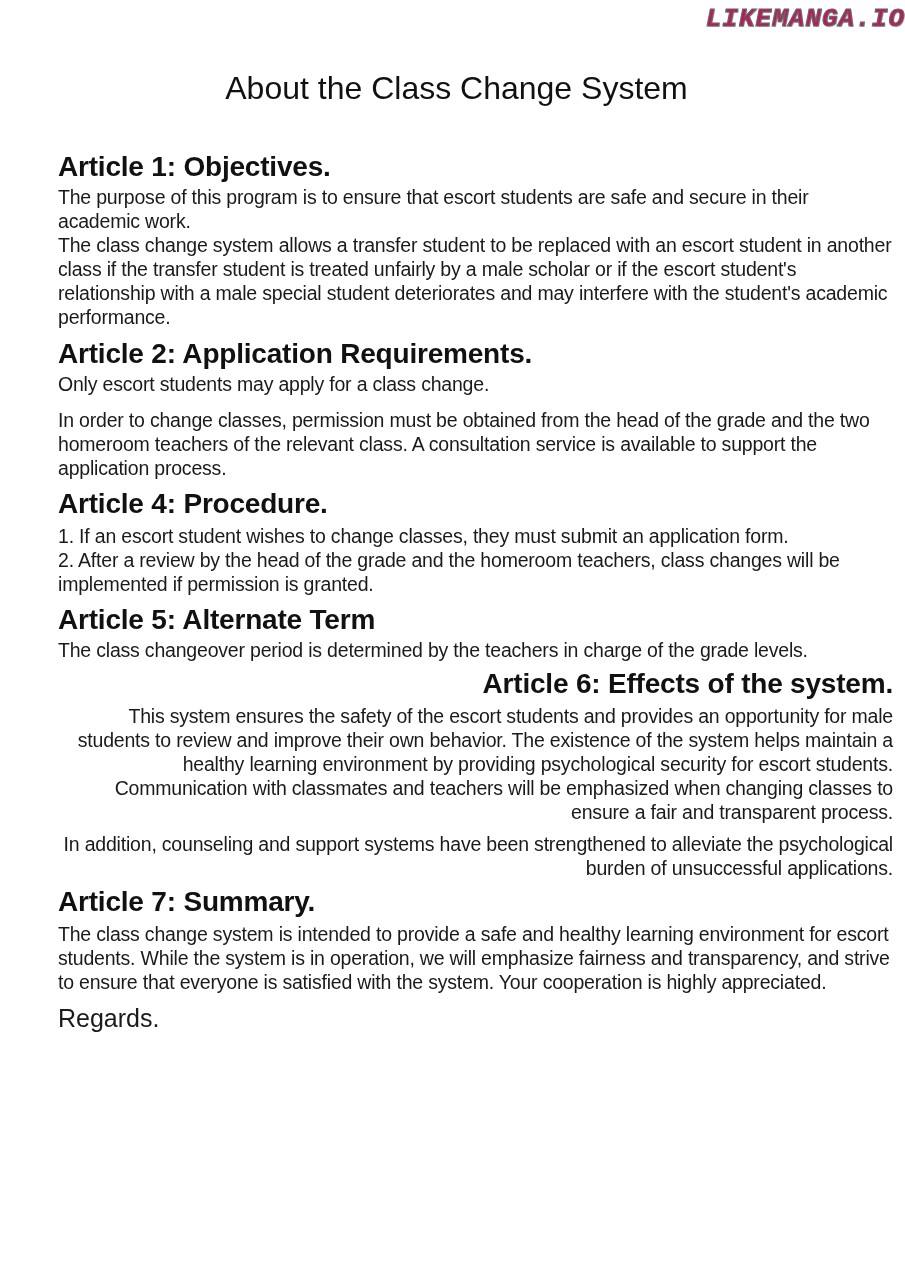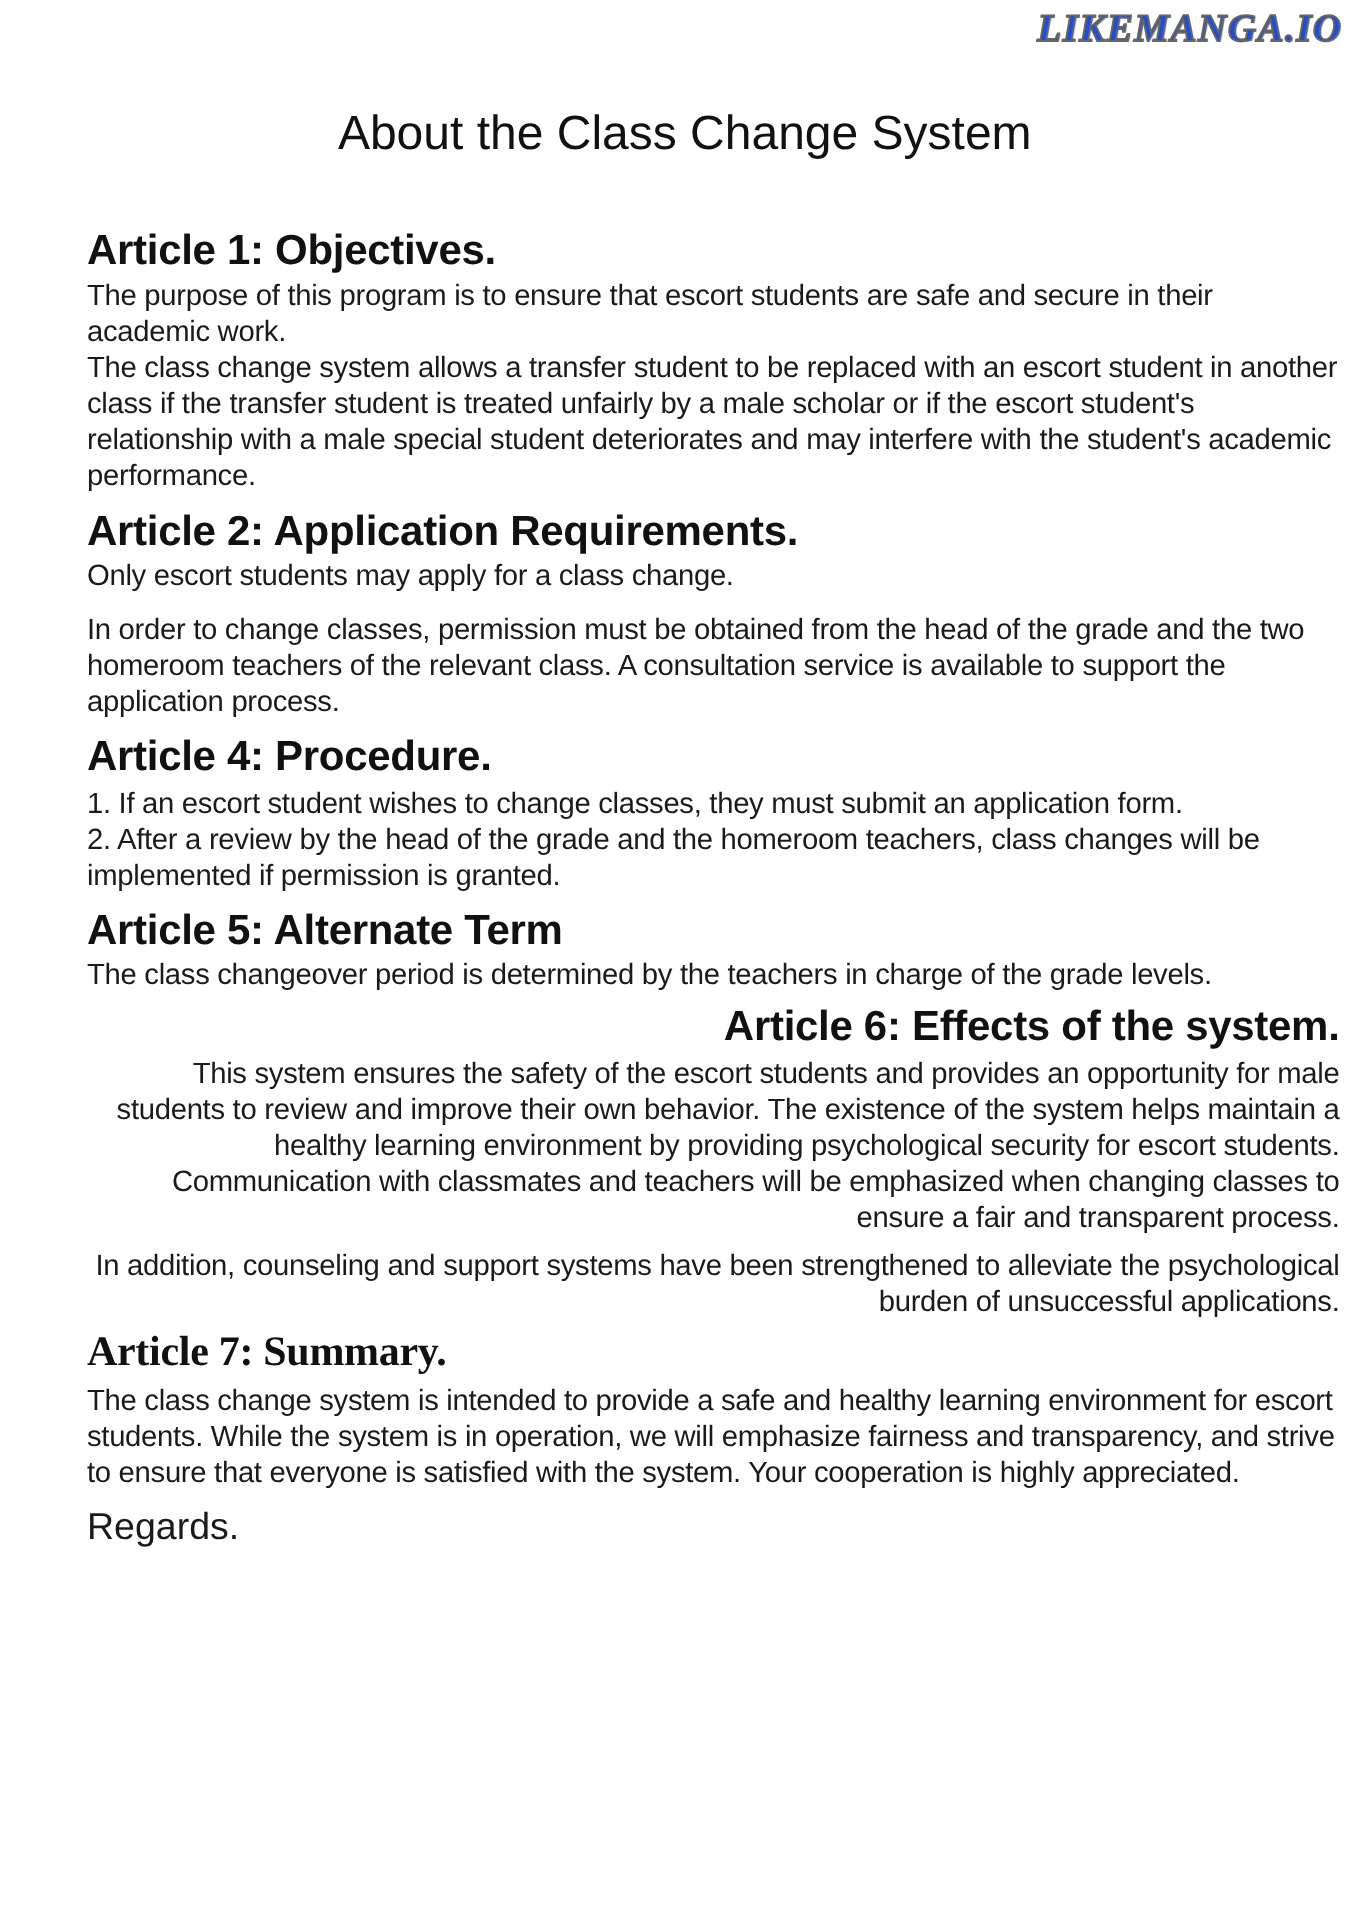--- a/index.html
+++ b/index.html
@@ -11,27 +11,27 @@
       width: 905px;
       height: 1280px;
       position: relative;
       overflow: hidden;
       color: #1a1a1a;
       font-family: "Liberation Sans", "DejaVu Sans", sans-serif;
     }
     .watermark {
       position: absolute;
       top: 4px;
-      right: 10px;
-      font-family: Liberation Serif, serif;
+      right: 0;
+      font-family: Liberation Mono, monospace;
       font-size: 26px;
       font-weight: bold;
       font-style: italic;
       letter-spacing: 1px;
-      color: #1d4ed8;
+      color: #be185d;
       -webkit-text-stroke: 1.2px #666666;
       text-shadow: 1px 1px 0 #bbbbbb;
     }
     .title {
       position: absolute;
       top: 70px;
       left: 0;
       width: 913px;
       text-align: center;
       font-size: 32px;
@@ -66,21 +66,21 @@
     .para.tight { margin-bottom: 0; }
     .a1 { margin-bottom: 11px; }
     .a2 { margin-bottom: 12px; }
     .a3 { margin-bottom: 10px; }
     .a4 { margin-bottom: 10px; }
     .a5 { margin-bottom: 8px; }
     .a6 { margin-bottom: 8px; text-align: right; }
     .a7 { margin-bottom: 0; }
     .a4 .heading { margin-bottom: 6px; }
     .a6 .heading { margin-bottom: 6px; }
-    .a7 .heading { margin-bottom: 6px; font-family: Liberation Serif, serif; }
+    .a7 .heading { margin-bottom: 6px; }
     .a4 .para .line { display: block; }
     .regards {
       font-size: 25px;
       line-height: 24px;
       margin-top: 12px;
     }
   </style>
 </head>
 <body>
 

